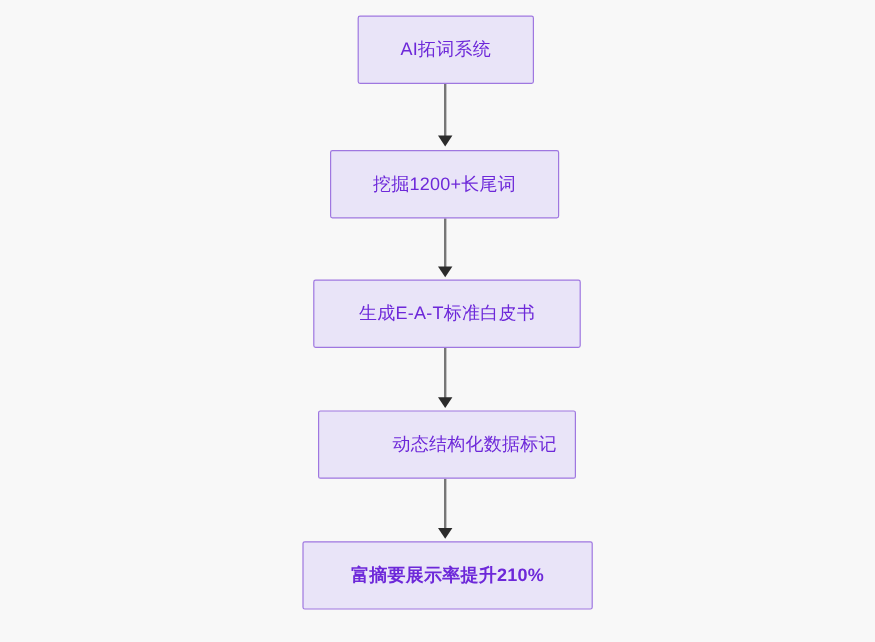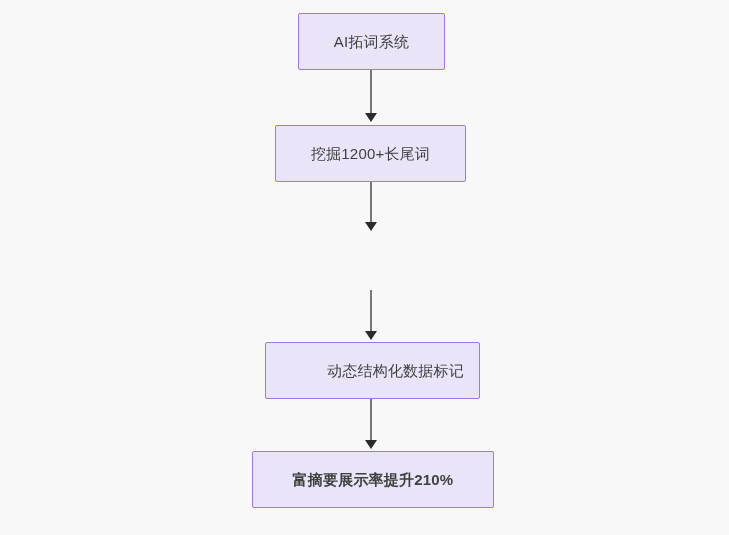--- a/index.html
+++ b/index.html
@@ -20,21 +20,21 @@
   }
   .node {
     position: absolute;
     box-sizing: border-box;
     background: #e9e4f8;
     border: 1.4px solid #9f77e0;
     border-radius: 2px;
     display: flex;
     align-items: center;
     justify-content: center;
-    color: #404040;
+    color: #6d28d9;
     font-size: 15px;
     line-height: 1;
     letter-spacing: 0.2px;
     white-space: nowrap;
   }
   .node-label {
     display: block;
   }
   .connector {
     position: absolute;
@@ -68,20 +68,23 @@
   <div class="arrowhead" style="left:365px; top:440px;"></div>
 
   <div class="node" style="left:298px; top:13px; width:147px; height:57px;">
     <span class="node-label">AI拓词系统</span>
   </div>
 
   <div class="node" style="left:275px; top:125px; width:191px; height:57px;">
     <span class="node-label">挖掘1200+长尾词</span>
   </div>
 
+  <div class="node" style="left:261px; top:233px; width:223px; height:57px;">
+    <span class="node-label">生成E-A-T标准白皮书</span>
+  </div>
 
   <div class="node" style="left:265px; top:342px; width:215px; height:57px;padding-left:46px;">
     <span class="node-label">动态结构化数据标记</span>
   </div>
 
   <div class="node" style="left:252px; top:451px; width:242px; height:57px;font-weight:bold;">
     <span class="node-label">富摘要展示率提升210%</span>
   </div>
 
 </div>

